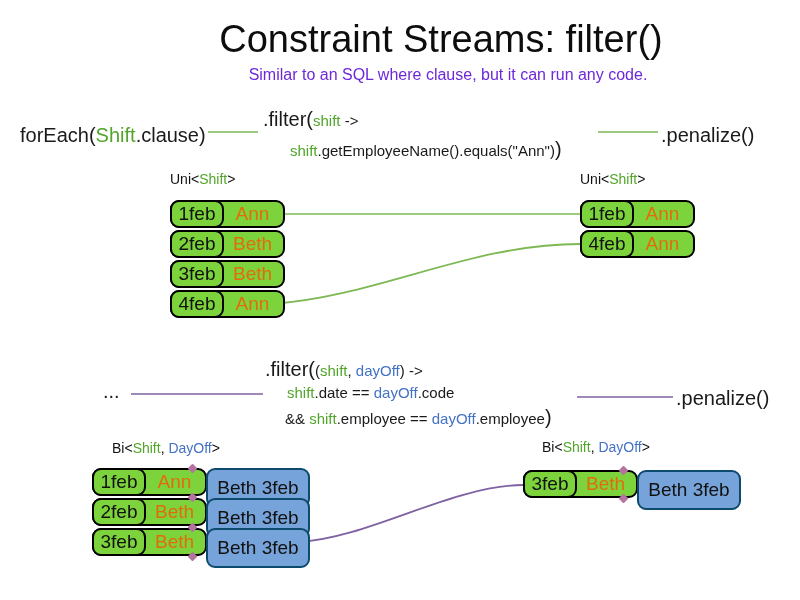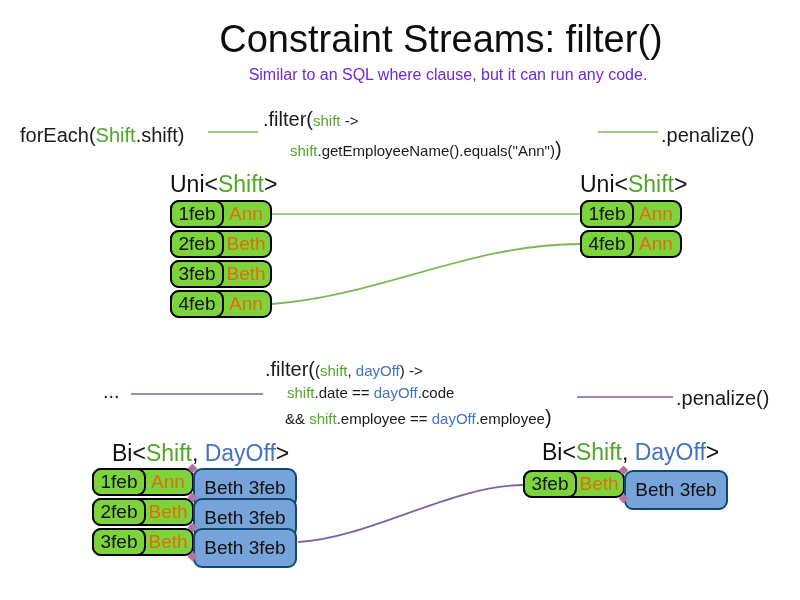--- a/index.html
+++ b/index.html
@@ -7,27 +7,27 @@
     position:relative;width:800px;height:600px;background:#ffffff;overflow:hidden;
     font-family:"Liberation Sans",sans-serif;color:#1a1a1a;
   }
   .abs{position:absolute;}
   .centered{left:0;width:800px;text-align:center;}
   .title{font-size:38px;letter-spacing:0;color:#0d0d0d;padding-left:41px;}
   .subtitle{font-size:16px;color:#6d28d9;margin-left:48px;}
   .code{position:absolute;white-space:pre;color:#1a1a1a;line-height:1.15;}
   .lg{font-size:20px;}
   .sm{font-size:15px;}
-  .label{position:absolute;font-size:23px;white-space:pre;color:#111;}
+  .label{position:absolute;font-size:14px;white-space:pre;color:#111;}
   .tok-green{color:#52A52B;}
   .tok-blue{color:#4472C4;}
   .overlay{position:absolute;left:0;top:0;}
   .table{position:absolute;}
   .tuple{
-    display:flex;width:102px;height:28px;box-sizing:border-box;margin-bottom:2px;
+    display:flex;width:115px;height:28px;box-sizing:border-box;margin-bottom:2px;
     background:#7CD33C;border:2px solid #000;border-radius:9px;
   }
   .date{
     box-sizing:border-box;width:54px;height:28px;margin:-2px;flex:0 0 auto;
     border:2px solid #000;border-radius:9px;background:#7CD33C;
     display:flex;align-items:center;justify-content:center;
     font-size:19px;color:#111;
   }
   .name{
     flex:1;display:flex;align-items:center;justify-content:center;
@@ -57,21 +57,21 @@
     <line x1="272" y1="214" x2="580" y2="214" stroke-width="2" stroke="#9CCD7E"></line>
     <path d="M272,304 C380,296 470,244 580,244" fill="none" stroke-width="1.8" stroke="#7DB854"></path>
     <line x1="131" y1="394" x2="263" y2="394" stroke-width="1.6" stroke="#7E62A1"></line>
     <line x1="577" y1="397" x2="673" y2="397" stroke-width="1.6" stroke="#7E62A1"></line>
     <path d="M298,542 C370,538 450,486 523,485" fill="none" stroke-width="1.8" stroke="#7E62A1"></path>
   </svg>
 
   <div class="abs centered title" style="top:18px;">Constraint Streams: filter()</div>
   <div class="abs centered subtitle" style="top:66px;">Similar to an SQL where clause, but it can run any code.</div>
 
-  <div class="code lg" style="left:20px;top:124px;"><span>forEach(</span><span class="tok-green">Shift</span><span>.shift)</span></div>
+  <div class="code lg" style="left:20px;top:124px;"><span>forEach(</span><span class="tok-green">Shift</span><span>.clause)</span></div>
 
   <div class="code lg" style="left:263px;top:108px;"><span>.filter(</span><span class="sm tok-green">shift</span><span class="sm"> -&gt;</span></div>
   <div class="code sm" style="left:290px;top:138px;"><span class="tok-green">shift</span><span>.getEmployeeName().equals("Ann")</span><span class="lg">)</span></div>
 
   <div class="code lg" style="left:661px;top:124px;">.penalize()</div>
 
   <div class="label" style="left:170px;top:171px;"><span>Uni&lt;</span><span class="tok-green">Shift</span><span>&gt;</span></div>
   <div class="label" style="left:580px;top:171px;"><span>Uni&lt;</span><span class="tok-green">Shift</span><span>&gt;</span></div>
 
   <div class="table" style="left:170px;top:200px;">

